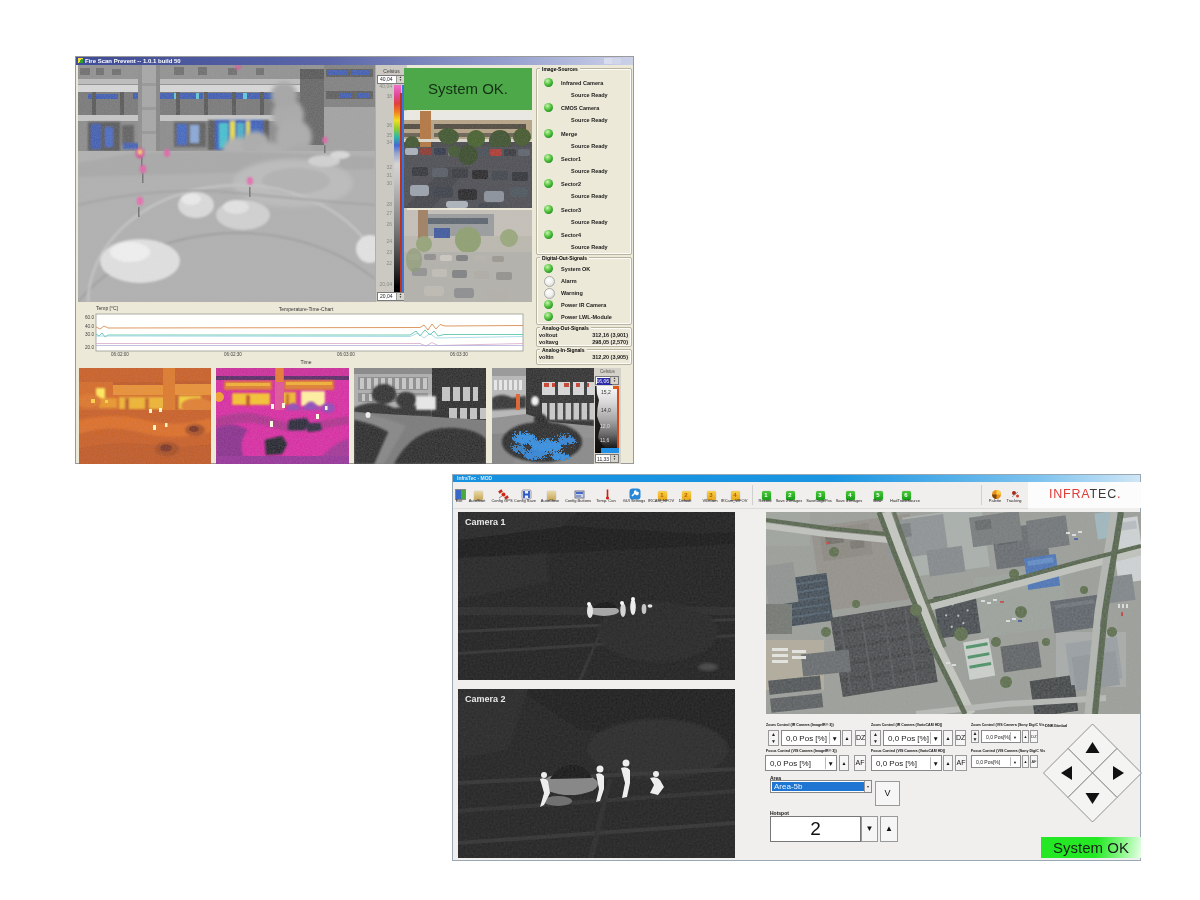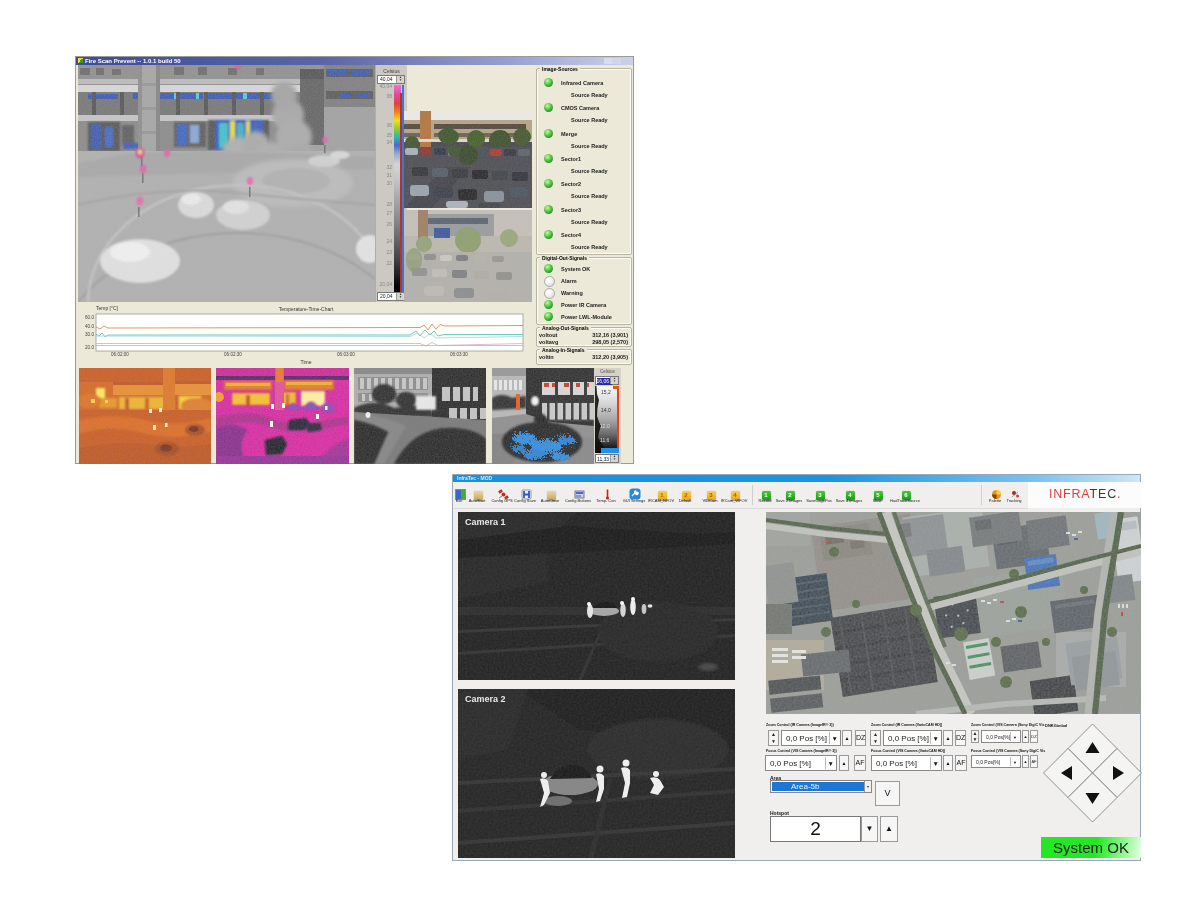--- a/index.html
+++ b/index.html
@@ -172,20 +172,21 @@
 <div class="tick" style="right:15px;top:115px;">30</div>
 <div class="tick" style="right:15px;top:136px;">28</div>
 <div class="tick" style="right:15px;top:145px;">27</div>
 <div class="tick" style="right:15px;top:156px;">26</div>
 <div class="tick" style="right:15px;top:173px;">24</div>
 <div class="tick" style="right:15px;top:184px;">23</div>
 <div class="tick" style="right:15px;top:195px;">22</div>
 <div class="tick" style="right:15px;top:216px;">20,04</div>
 <div class="spin" style="left:1px;top:227px;width:28px;height:9px;">20,04<span class="sa">▲<br>▼</span></div>
 </div>
+<div class="abs" style="left:328px;top:11px;width:128px;height:42px;background:#4da849;color:#143014;font-size:15px;text-align:center;line-height:42px;">System OK.</div>
 <svg class="abs" style="left:328px;top:54px;width:128px;height:97px" viewBox="0 0 128 97" preserveAspectRatio="none">
 <defs>
         <filter id="pb">
           <feGaussianBlur stdDeviation="0.6"></feGaussianBlur>
         </filter>
 <filter id="nz2">
           <feTurbulence type="fractalNoise" baseFrequency="0.7" numOctaves="2" result="n"></feTurbulence>
 <feColorMatrix in="n" type="matrix" values="0 0 0 0 0.5 0 0 0 0 0.5 0 0 0 0 0.5 0 0 0 0.13 0"></feColorMatrix>
 <feComposite operator="over" in2="SourceGraphic"></feComposite>
         </filter>
@@ -957,21 +958,21 @@
 <div class="abs" style="left:182px;top:37px;width:10px;height:16px;background:#f6f6f6;border:1px solid #999;box-sizing:border-box;font-size:5px;text-align:center;line-height:14px;color:#111;">▲</div>
 <div class="abs" style="left:194px;top:37px;width:12px;height:16px;background:#f6f6f6;border:1px solid #999;box-sizing:border-box;font-size:7px;text-align:center;line-height:14px;color:#111;">AF</div>
 <div class="abs" style="left:210px;top:37px;width:50px;height:13px;background:#fff;border:1px solid #888;box-sizing:border-box;">
         <span style="position:absolute;left:4px;top:50%;transform:translateY(-50%);font-size:5px;color:#222;white-space:nowrap;">0,0 Pos[%]</span>
         <span style="position:absolute;right:1px;top:1px;bottom:1px;width:8px;border-left:1px solid #bbb;font-size:4.0px;text-align:center;line-height:11px;color:#111;">▼</span>
       </div>
 <div class="abs" style="left:261px;top:37px;width:7px;height:13px;background:#f6f6f6;border:1px solid #999;box-sizing:border-box;font-size:4px;text-align:center;line-height:11px;color:#111;">▲</div>
 <div class="abs" style="left:269px;top:37px;width:8px;height:13px;background:#f6f6f6;border:1px solid #999;box-sizing:border-box;font-size:4px;text-align:center;line-height:11px;color:#111;">AF</div>
 <div class="abs" style="left:9px;top:57px;font-size:5px;font-weight:bold;color:#111;">Area</div>
 <div class="abs" style="left:9px;top:62px;width:102px;height:13px;border:1px solid #888;background:#fff;box-sizing:border-box;">
-<div style="position:absolute;left:1px;top:1px;right:6px;bottom:1px;background:#1e76d2;color:#eaf4ff;font-size:8px;line-height:9px;padding-left:19px;">Area-5b</div>
+<div style="position:absolute;left:1px;top:1px;right:6px;bottom:1px;background:#1e76d2;color:#eaf4ff;font-size:8px;line-height:9px;padding-left:2px;">Area-5b</div>
 <div style="position:absolute;right:0;top:0;bottom:0;width:6px;background:#f0f0f0;border-left:1px solid #999;font-size:4px;text-align:center;line-height:11px;color:#333;">▾</div>
       </div>
 <div class="abs" style="left:114px;top:63px;width:25px;height:25px;background:#f6f6f6;border:1px solid #999;box-sizing:border-box;font-size:9px;text-align:center;line-height:23px;color:#111;">V</div>
 <div class="abs" style="left:9px;top:92px;font-size:5px;font-weight:bold;color:#111;">Hotspot</div>
 <div class="abs" style="left:9px;top:98px;width:91px;height:26px;background:#fff;border:1px solid #777;box-sizing:border-box;font-size:19px;text-align:center;line-height:24px;color:#111;">2</div>
 <div class="abs" style="left:100px;top:98px;width:17px;height:26px;background:#f6f6f6;border:1px solid #999;box-sizing:border-box;font-size:8px;text-align:center;line-height:24px;color:#111;">▼</div>
 <div class="abs" style="left:119px;top:98px;width:18px;height:26px;background:#f6f6f6;border:1px solid #999;box-sizing:border-box;font-size:8px;text-align:center;line-height:24px;color:#111;">▲</div>
 </div>
 <svg class="abs" style="left:589px;top:248px;width:101px;height:101px" viewBox="0 0 101 101">
 <g fill="#f4f4f3" stroke="#777" stroke-width="0.8">

